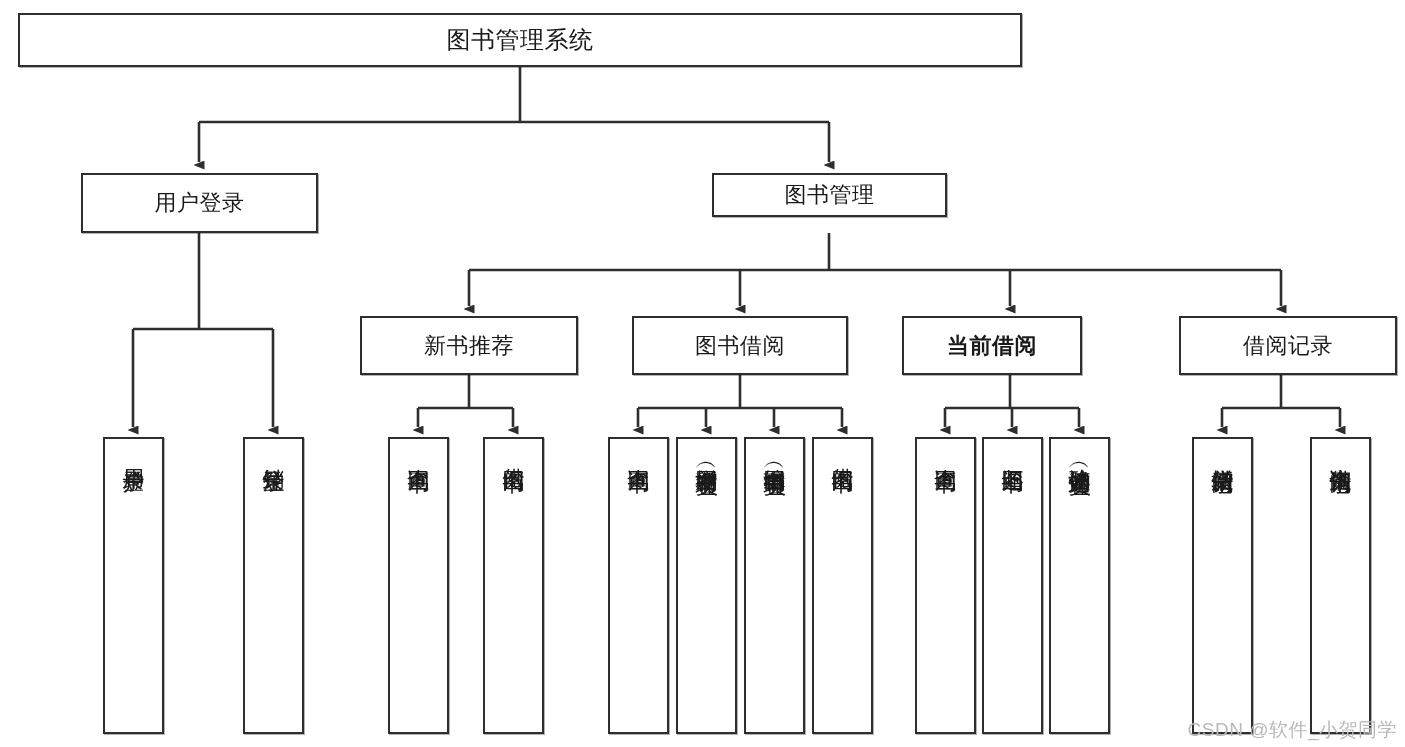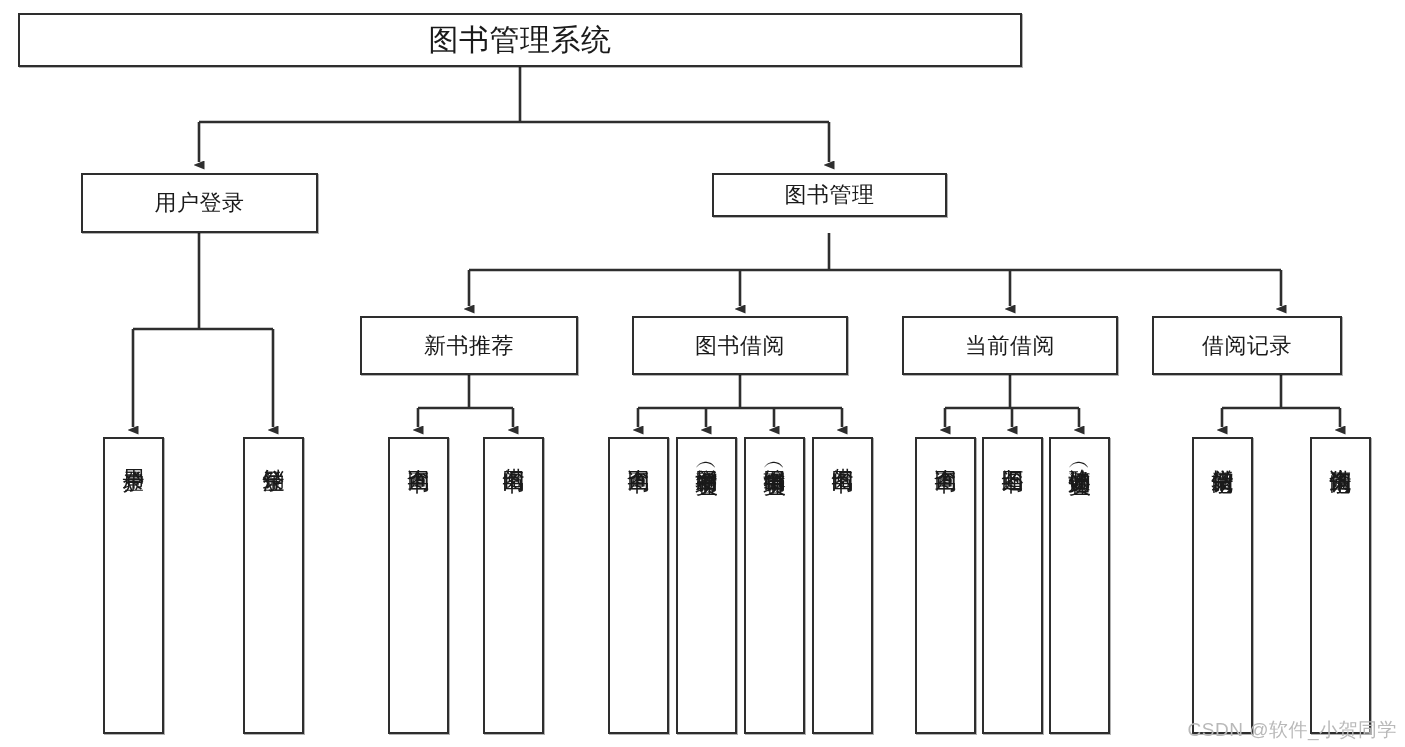--- a/index.html
+++ b/index.html
@@ -51,21 +51,21 @@
     padding-top: 12px;
   }
   .node.vert .label {
     writing-mode: vertical-rl;
     text-orientation: upright;
     font-size: 22px;
     line-height: 1.18;
     letter-spacing: 1px;
     white-space: nowrap;
   }
-  .node.root .label { font-size: 30px; }
+  .node.root .label { font-size: 24px; }
   .watermark {
     position: absolute;
     right: 8px;
     bottom: 4px;
     font-size: 19px;
     color: #b9b9b9;
     white-space: nowrap;
     letter-spacing: 0.5px;
     margin-top: 40px;
   }
@@ -136,24 +136,24 @@
   <div class="node horiz" style="left:712px; top:173px; width:235px; height:44px;">
     <span class="label">图书管理</span>
   </div>
 
   <div class="node horiz" style="left:360px; top:316px; width:218px; height:59px;">
     <span class="label">新书推荐</span>
   </div>
   <div class="node horiz" style="left:632px; top:316px; width:216px; height:59px;">
     <span class="label">图书借阅</span>
   </div>
-  <div class="node horiz" style="left:902px; top:316px; width:216px; height:59px;">
+  <div class="node horiz" style="left:902px; top:316px; width:180px; height:59px;font-weight:bold;">
     <span class="label">当前借阅</span>
   </div>
-  <div class="node horiz" style="left:1152px; top:316px; width:190px; height:59px;">
+  <div class="node horiz" style="left:1179px; top:316px; width:218px; height:59px;">
     <span class="label">借阅记录</span>
   </div>
 
   <div class="node vert" style="left:103px; top:437px; width:61px; height:297px;">
     <span class="label">用户登录</span>
   </div>
   <div class="node vert" style="left:243px; top:437px; width:61px; height:297px;">
     <span class="label">注销登录</span>
   </div>
   <div class="node vert" style="left:388px; top:437px; width:61px; height:297px;">

